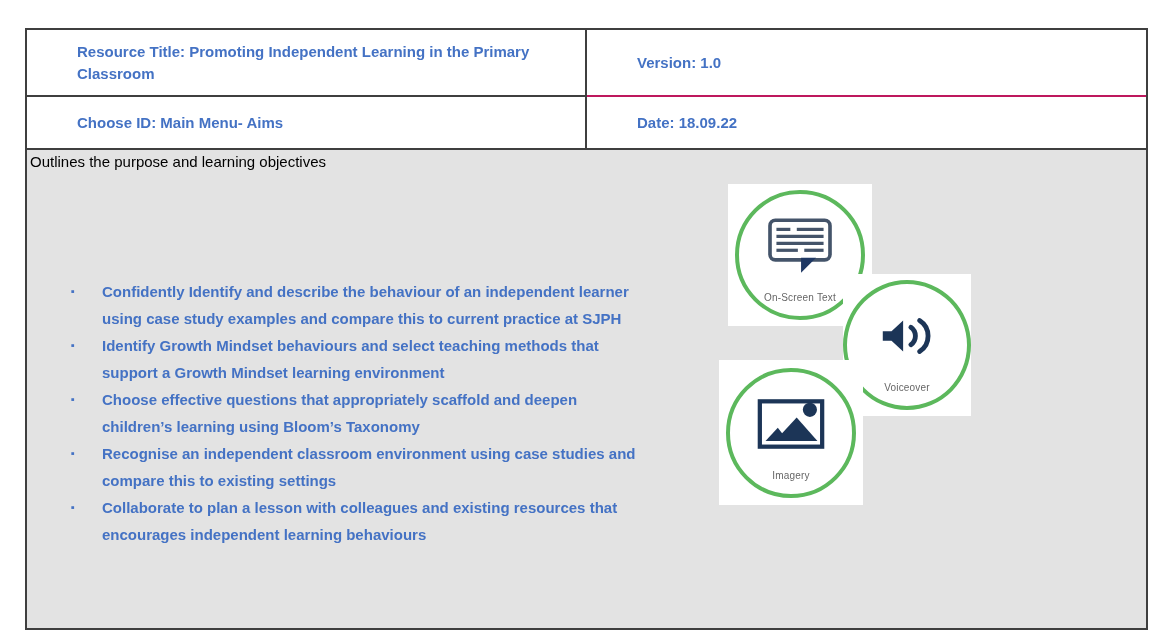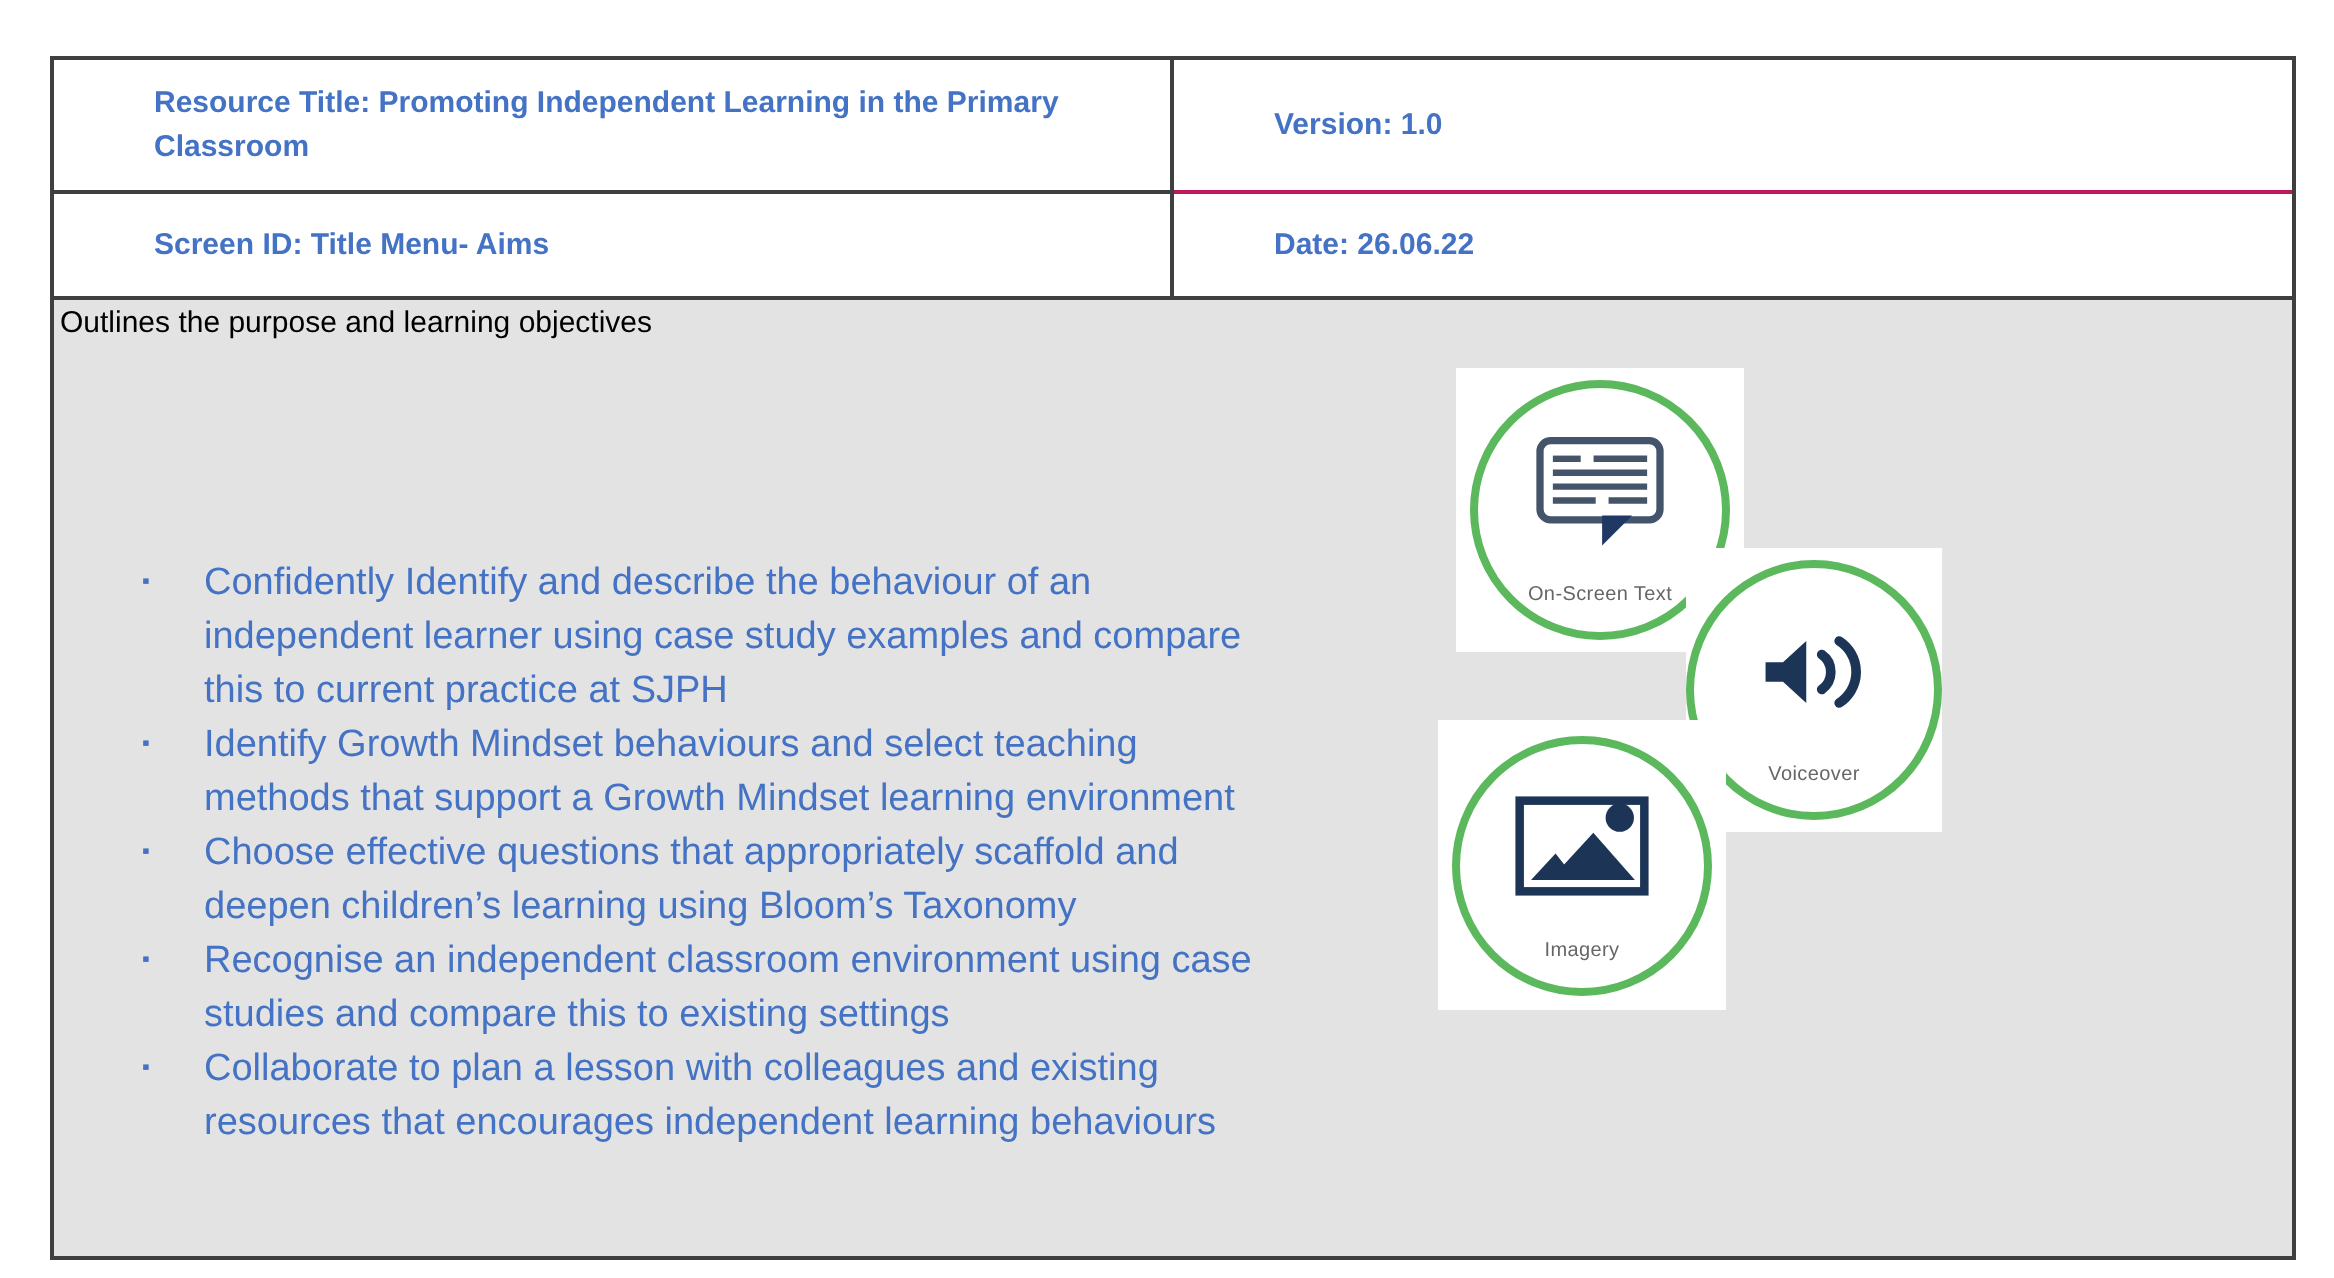--- a/index.html
+++ b/index.html
@@ -51,22 +51,22 @@
     color: #000000;
     font-size: 15px;
     font-weight: 400;
   }
   .objectives {
     position: absolute;
     left: 42px; top: 128px;
     width: 572px;
     list-style: none;
     color: #4472c4;
-    font-size: 19px;
-    font-weight: 400;
+    font-size: 15px;
+    font-weight: 700;
     line-height: 27px;
   }
   .objectives li {
     position: relative;
     padding-left: 33px;
   }
   .objectives li::before {
     content: "▪";
     position: absolute;
     left: 2px; top: 0;
@@ -111,24 +111,24 @@
 <div class="sheet">
 
   <div class="hdr-table">
     <div class="cell c-title">
       <span>Resource Title: Promoting Independent Learning in the Primary Classroom</span>
     </div>
     <div class="cell c-version">
       <span>Version: 1.0</span>
     </div>
     <div class="cell c-screen">
-      <span>Screen ID: Title Menu- Aims</span>
+      <span>Choose ID: Main Menu- Aims</span>
     </div>
     <div class="cell c-date">
-      <span>Date: 26.06.22</span>
+      <span>Date: 18.09.22</span>
     </div>
   </div>
 
   <div class="body-panel">
 
     <div class="outline-text">Outlines the purpose and learning objectives</div>
 
     <ul class="objectives">
       <li>Confidently Identify and describe the behaviour of an independent learner using case study examples and compare this to current practice at SJPH</li>
       <li>Identify Growth Mindset behaviours and select teaching methods that support a Growth Mindset learning environment</li>

